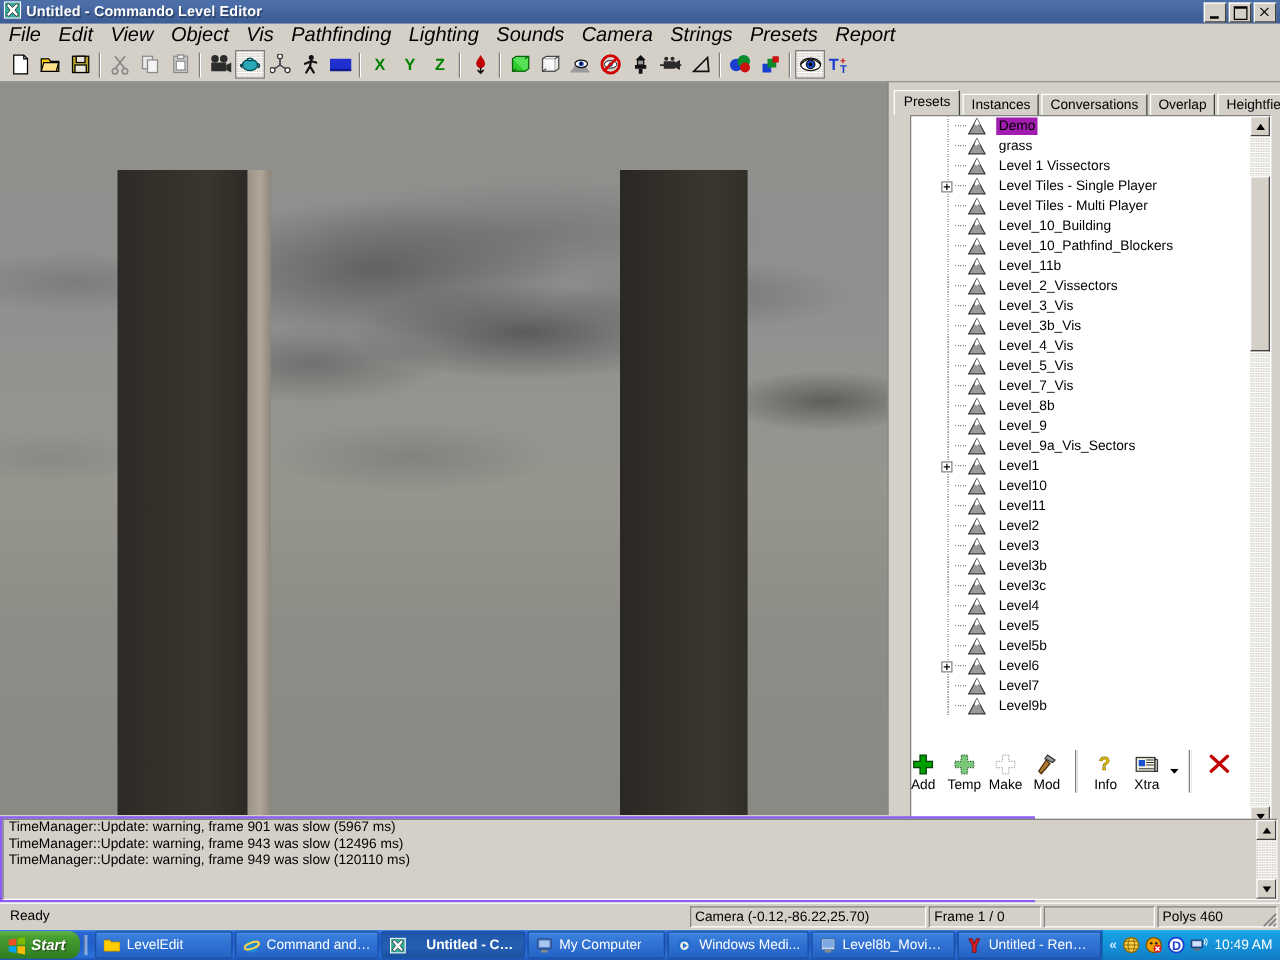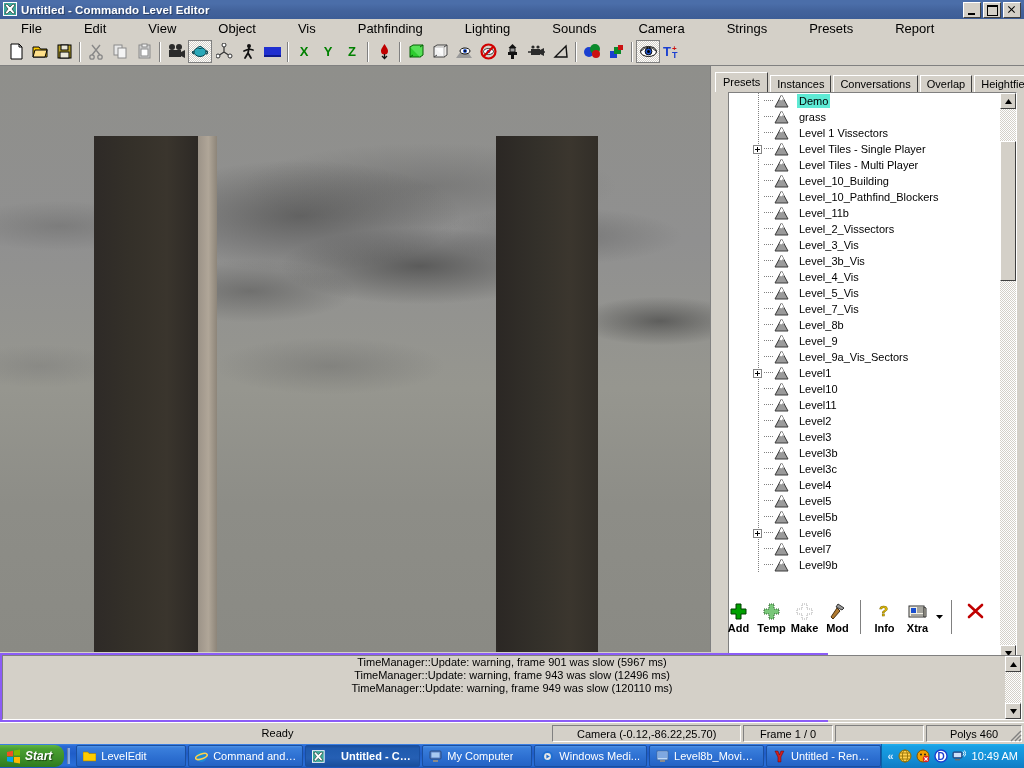--- a/index.html
+++ b/index.html
@@ -3,21 +3,21 @@
 <meta charset="utf-8">
 <style>
   html,body{margin:0;padding:0;}
   body{
     width:1024px;height:768px;overflow:hidden;
     font-family:"Liberation Sans", sans-serif;
     font-size:11px;
     background:#d4d0c8;
     -webkit-font-smoothing:none;
   }
-  #app{position:relative;width:1024px;height:768px;text-align:center;}
+  #app{position:relative;width:1024px;height:768px;}
 
   
   .titlebar{
     position:absolute;left:0;top:0;width:1024px;height:19px;
     background:linear-gradient(to bottom,#4b6ea9 0%,#4b6ea9 20%,#43639c 55%,#3d5d96 100%);
     display:flex;align-items:center;
   }
   .titlebar .tb-icon{margin:0 4px 0 3px;}
   .titlebar .tb-text{
     color:#fff;font-weight:bold;font-size:11.5px;letter-spacing:0.1px;
@@ -35,21 +35,21 @@
   .wbtn.max i{width:9px;height:8px;left:3px;top:2px;background:transparent;border:1px solid #000;border-top-width:2px;}
   .wbtn.cls i.a{width:9px;height:1px;left:3px;top:6px;transform:rotate(45deg);}
   .wbtn.cls i.b{width:9px;height:1px;left:3px;top:6px;transform:rotate(-45deg);}
 
   
   .menubar{
     position:absolute;left:0;top:19px;width:1024px;height:19px;
     background:#d4d0c8;display:flex;align-items:center;
     border-bottom:1px solid #d4d0c8;
   }
-  .menubar .mi{padding:2px 21px;color:#000;font-size:13px;cursor:default;line-height:13px;}
+  .menubar .mi{padding:2px 7px;color:#000;font-size:16px;cursor:default;line-height:13px;font-style:italic;}
 
   
   .toolbar{
     position:absolute;left:0;top:38px;width:1024px;height:28px;
     background:#d4d0c8;display:flex;align-items:center;padding-left:4px;
     border-bottom:1px solid #808080;box-sizing:border-box;
   }
   .tbtn{width:24px;height:23px;display:flex;align-items:center;justify-content:center;position:relative;}
   .tbtn.pressed{
     border:1px solid #808080;
@@ -147,35 +147,35 @@
     border:1px solid #848484;box-sizing:border-box;
   }
   .trow .plus::before{content:"";position:absolute;left:1px;top:3px;width:5px;height:1px;background:#000;}
   .trow .plus::after{content:"";position:absolute;left:3px;top:1px;width:1px;height:5px;background:#000;}
   .trow .dots{position:absolute;left:35px;top:7px;width:10px;height:1px;
     background:repeating-linear-gradient(to right,#808080 0 1px,transparent 1px 2px);}
   .trow .vline{position:absolute;left:29px;top:0;width:1px;height:16px;
     background:repeating-linear-gradient(to bottom,#808080 0 1px,transparent 1px 2px);}
   .trow .ico{position:absolute;left:45px;top:1px;width:15px;height:14px;}
   .trow .lbl{margin-left:48px;padding:0 2px;line-height:14px;color:#000;white-space:nowrap;}
-  .trow.sel .lbl{background:#5eead4;color:#000;}
+  .trow.sel .lbl{background:#a21caf;color:#000;}
   .vsb{
     position:absolute;right:0;top:0;width:16px;height:100%;background:#d4d0c8;
   }
   .vsb .track{position:absolute;left:0;top:16px;right:0;bottom:16px;
     background:repeating-conic-gradient(#d4d0c8 0% 25%, #ffffff 0% 50%) 0 0/2px 2px;}
   .vsb .thumb{position:absolute;left:0;width:16px;background:#d4d0c8;box-sizing:border-box;
     border-top:1px solid #fff;border-left:1px solid #fff;
     border-right:1px solid #404040;border-bottom:1px solid #404040;}
 
   
   .pbtns{position:absolute;left:722px;top:600px;width:300px;height:44px;display:flex;align-items:flex-start;}
   .pbtn{width:33px;display:flex;flex-direction:column;align-items:center;cursor:default;}
   .pbtn .pic{height:22px;display:flex;align-items:center;justify-content:center;}
-  .pbtn .cap{font-size:11px;line-height:12px;color:#000;font-weight:bold;}
+  .pbtn .cap{font-size:11px;line-height:12px;color:#000;}
   .pbsep{width:1px;height:34px;background:#808080;border-right:1px solid #fff;margin:0 6px;}
   .dropcaret{width:11px;height:34px;display:flex;align-items:center;justify-content:center;}
 
   
   .taskbar{
     position:absolute;left:0;top:744px;width:1024px;height:24px;
     background:linear-gradient(to bottom,#3f86e8 0%,#2a69d4 8%,#1f5dc8 40%,#2a6fd8 88%,#1c54b8 100%);
     display:flex;align-items:center;
   }
   .startbtn{

